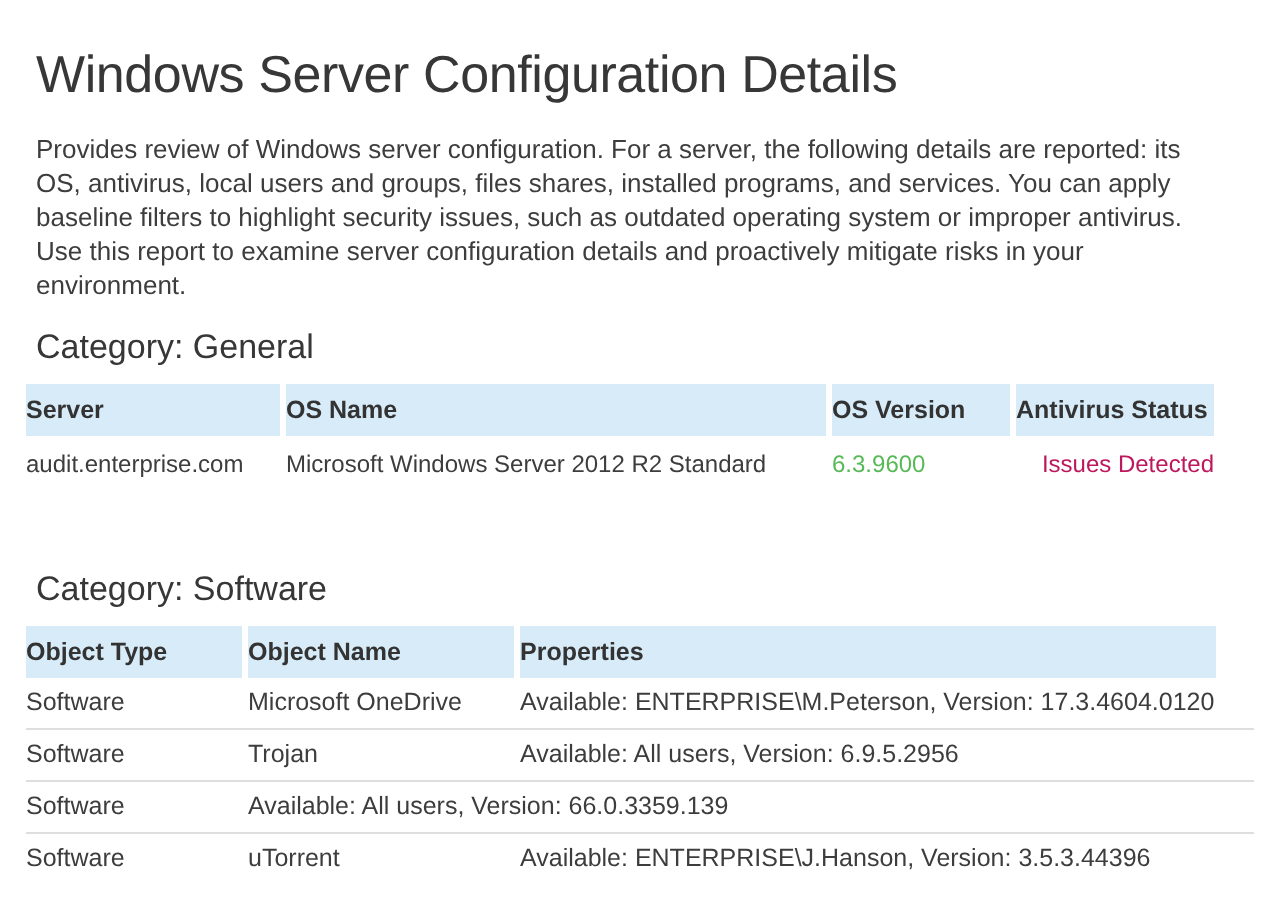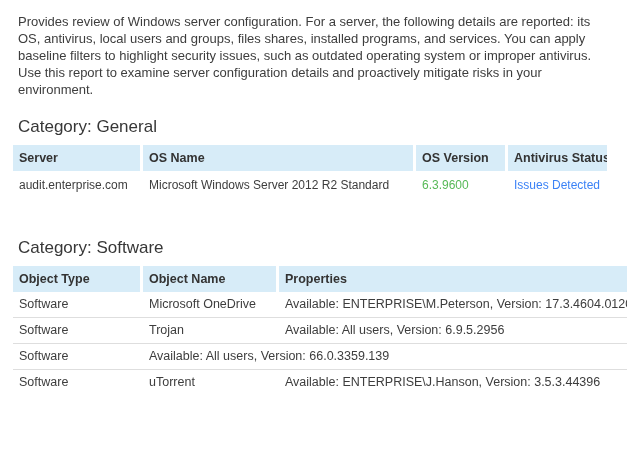--- a/index.html
+++ b/index.html
@@ -25,21 +25,21 @@
     color: #373737;
   }
   .description {
     margin: 13px 32px 0 18px;
     width: 588px;
     font-size: 13px;
     line-height: 17px;
     color: #3d3d3d;
   }
   .section-heading {
-    margin: 19px 0 0 18px;
+    margin: 13px 0 0 18px;
     font-size: 17px;
     font-weight: 400;
     color: #373737;
   }
   .tbl {
     margin: 8px 13px 0 13px;
     width: 614px;
   }
   .tr {
     display: flex;
@@ -47,61 +47,61 @@
   }
   .tr.head .td {
     background: #d7ecf8;
     font-weight: bold;
     height: 26px;
     line-height: 26px;
     font-size: 12.5px;
     color: #333333;
   }
   .td {
-    padding-left: 6px;
     box-sizing: border-box;
     white-space: nowrap;
     overflow: hidden;
     font-size: 12.5px;
     color: #3d3d3d;
   }
   
   .g-c1 { width: 127px; }
   .g-c2 { width: 270px; }
   .g-c3 { width: 89px; }
   .g-c4 { width: 99px; }
   
-  .s-c1 { width: 127px; }
+  .s-c1 { width: 108px; }
   .s-c2 { width: 133px; }
   .s-c3 { width: 348px; }
 
   .tbl.general .tr.body .td {
     height: 29px;
     line-height: 29px;
     font-size: 12px;
   }
   .tbl.software .tr.body .td {
     height: 25px;
     line-height: 25px;
   }
   .tbl.software .tr.body {
     border-bottom: 1px solid #dedede;
   }
   .tbl.software .tr.body:last-child {
     border-bottom: none;
   }
   .green { color: #57b957; }
-  .red   { color: #3b82f6; }
+  .red   { color: #be185d; text-align: right; }
   .heading2 { margin-top: 38px; }
 </style>
 </head>
 <body>
 
 <div class="page">
 
+  <h1 class="title">Windows Server Configuration Details</h1>
 
   <p class="description">Provides review of Windows server configuration. For a server, the following details are reported: its OS, antivirus, local users and groups, files shares, installed programs, and services. You can apply baseline filters to highlight security issues, such as outdated operating system or improper antivirus. Use this report to examine server configuration details and proactively mitigate risks in your environment.</p>
 
   <h2 class="section-heading">Category: General</h2>
 
   <div class="tbl general">
     <div class="tr head">
       <div class="td g-c1">Server</div>
       <div class="td g-c2">OS Name</div>
       <div class="td g-c3">OS Version</div>

